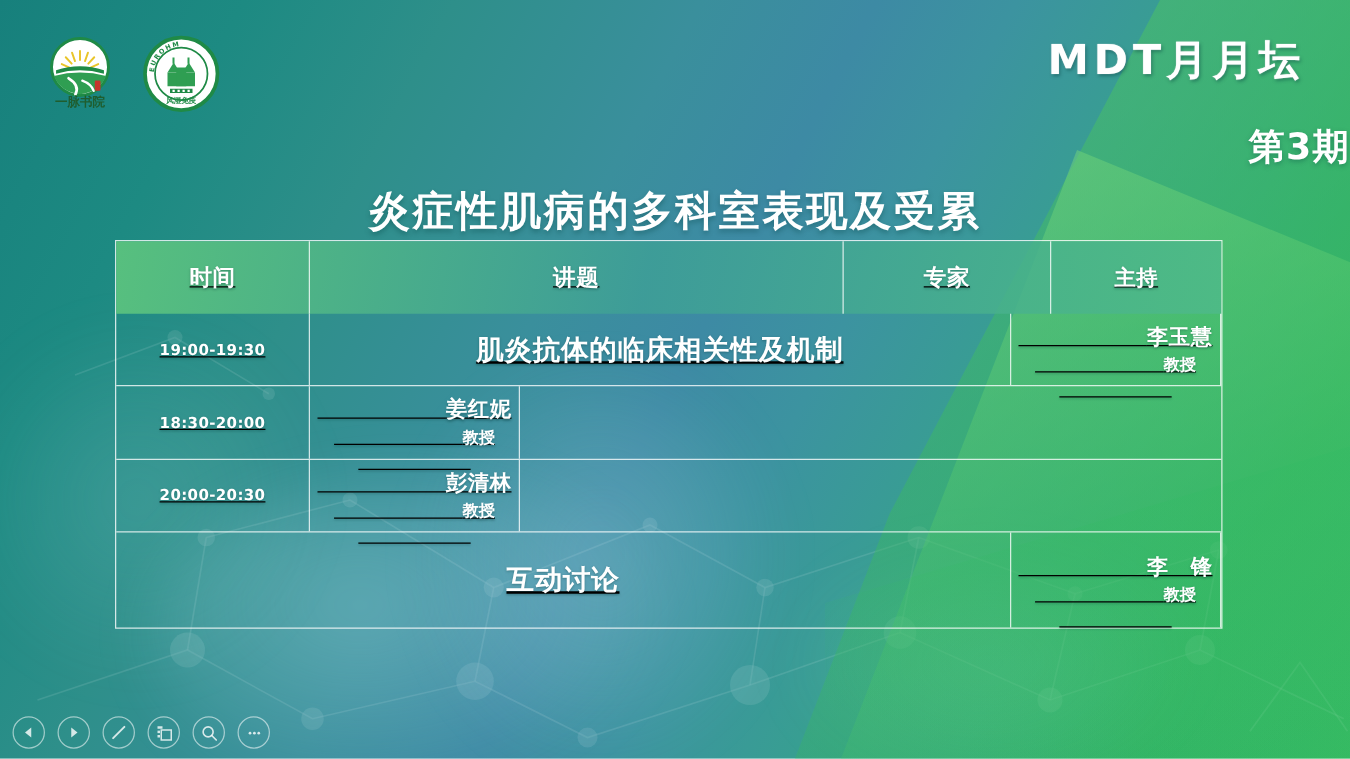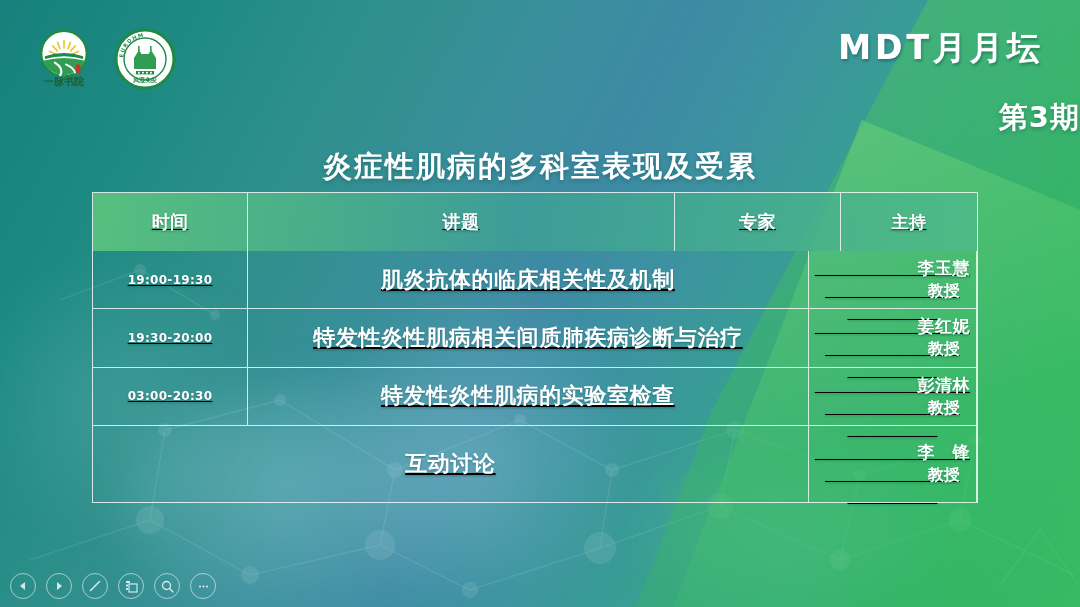--- a/index.html
+++ b/index.html
@@ -86,21 +86,21 @@
 
   
   .title-wrap { position: absolute; left: 0; right: 0; top: 98px; text-align: center; }
   .title-ep {
     font-size: 29px; font-weight: 700; color: #fff; letter-spacing: 1px;
     text-shadow: 0 2px 4px rgba(0,60,60,.35);
     text-align: right;
   }
   .title-main {
     margin-top: 9px;
-    font-size: 29px; font-weight: 700; color: #fff; letter-spacing: 2px;
+    font-size: 33px; font-weight: 700; color: #fff; letter-spacing: 2px;
     text-shadow: 0 2px 4px rgba(0,60,60,.35);
   }
 
   
   .table {
     position: absolute;
     left: 92px; top: 192px;
     width: 886px; height: 311px;
     border: 1px solid rgba(255,255,255,.80);
     display: flex; flex-direction: column; text-decoration: underline;
@@ -126,21 +126,21 @@
   .c-expert{ flex: 0 0 166px; font-size: 17px; font-weight: 700; letter-spacing: .5px;
              border-right: 1px solid rgba(255,255,255,.78); }
   .head-cell { border-right: 1px solid rgba(255,255,255,.78); font-size: 18px; font-weight: 700; }
   .head-host { flex: 0 0 136px; border-right: none; }
   .c-host {
     flex: 0 0 136px;
     display: flex; align-items: center; justify-content: center;
     color: #fff; font-size: 17px; font-weight: 700; letter-spacing: .5px;
     text-shadow: 0 1px 2px rgba(0,50,50,.35);
   }
-  .title-small { font-size: 16px; font-weight: 700; letter-spacing: 0; }
+  .title-small { font-size: 13px; font-weight: 700; letter-spacing: 0; }
   .expert-stack { display: flex; flex-direction: column; gap: 6px; align-items: center; }
   .expert-line { white-space: pre; }
 
   
   .toolbar { position: absolute; left: 10px; bottom: 8px; display: flex; gap: 10px; align-items: center; }
   .tb-btn {
     width: 26px; height: 26px; border-radius: 50%;
     border: 1px solid rgba(255,255,255,.55);
     display: flex; align-items: center; justify-content: center;
     color: rgba(255,255,255,.80);
@@ -264,35 +264,33 @@
             <span class="expert-stack">
               <span class="expert-line">
                 <span>李玉慧</span>
                 <span class="title-small">教授</span>
               </span>
             </span>
           </div>
         </div>
 
         <div class="trow">
-          <div class="cell c-time">19:30-20:00</div>
-          <div class="cell c-topic">特发性炎性肌病相关间质肺疾病诊断与治疗</div>
+          <div class="cell c-time">18:30-20:00</div>
           <div class="cell c-expert">
             <span class="expert-stack">
               <span class="expert-line">
                 <span>姜红妮</span>
                 <span class="title-small">教授</span>
               </span>
             </span>
           </div>
         </div>
 
         <div class="trow">
-          <div class="cell c-time">03:00-20:30</div>
-          <div class="cell c-topic">特发性炎性肌病的实验室检查</div>
+          <div class="cell c-time">20:00-20:30</div>
           <div class="cell c-expert">
             <span class="expert-stack">
               <span class="expert-line">
                 <span>彭清林</span>
                 <span class="title-small">教授</span>
               </span>
             </span>
           </div>
         </div>
 

